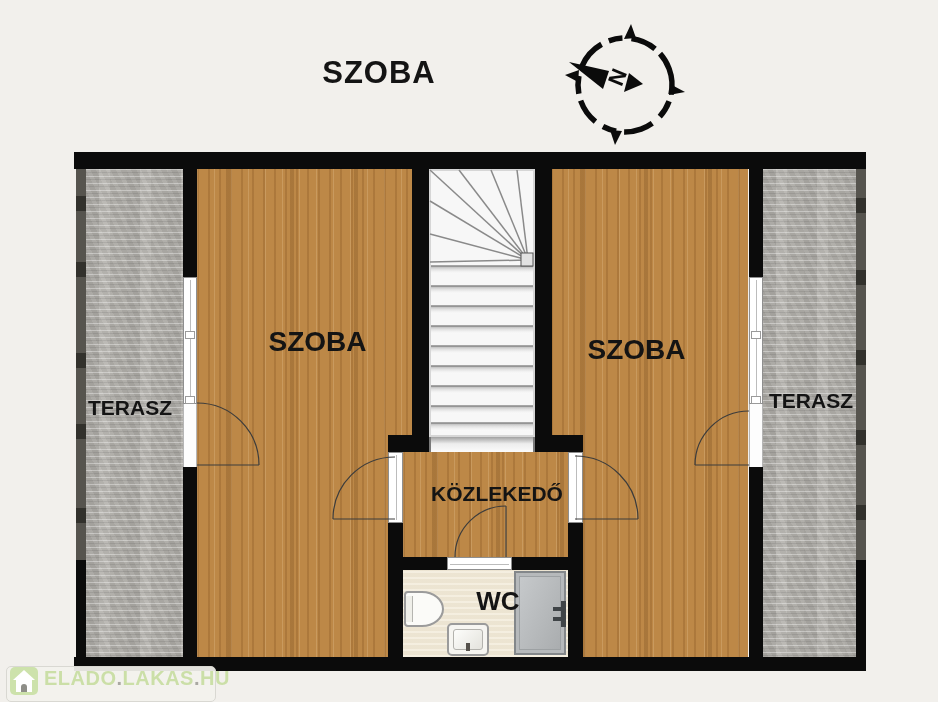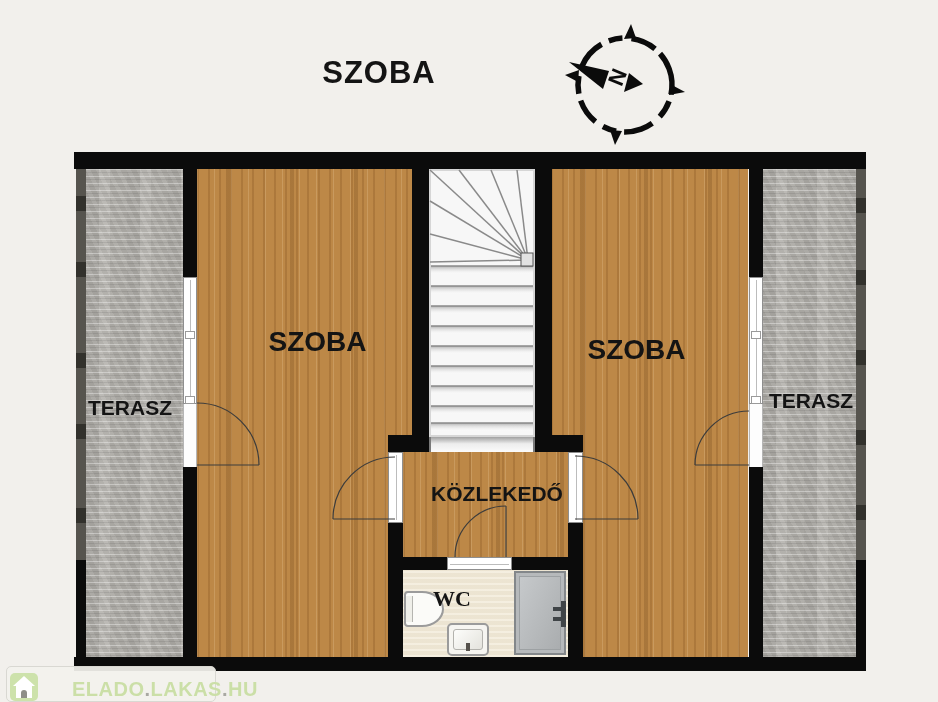--- a/index.html
+++ b/index.html
@@ -34,21 +34,21 @@
   .sink{position:absolute;background:#f6f5f1;border:2px solid #9b9b9b;border-radius:5px;box-sizing:border-box;}
   .sink::before{content:"";position:absolute;left:4px;right:4px;top:4px;bottom:4px;border:1px solid #b3b2ad;border-radius:3px;
                 background:linear-gradient(135deg,#fdfdfb,#e4e3dd);}
   .sink::after{content:"";position:absolute;left:50%;bottom:3px;width:4px;height:8px;margin-left:-2px;background:#55514b;}
   .shower{position:absolute;background:#b6b9bb;border:2px solid #83878a;box-sizing:border-box;}
   .shower::before{content:"";position:absolute;left:3px;right:3px;top:3px;bottom:3px;border:1px solid #9da1a3;
                   background:linear-gradient(115deg,#c6c9cb,#aaadaf);}
   .shower-handle{position:absolute;background:#3f4447;}
   .arcs{position:absolute;left:0;top:0;pointer-events:none;}
   .wm{position:absolute;left:6px;top:666px;width:208px;height:34px;background:rgba(243,242,237,0.93);
-      border:1px solid #d9d8d2;border-radius:5px;display:flex;align-items:flex-end;z-index:30;gap:28px;}
+      border:1px solid #d9d8d2;border-radius:5px;display:flex;align-items:flex-start;z-index:30;}
   .wm-icon{width:28px;height:28px;margin:0 6px 0 3px;background:#cde2ab;border-radius:5px;position:relative;flex:0 0 auto;}
   .wm-icon::before{content:"";position:absolute;left:3px;top:3px;width:0;height:0;
       border-left:11px solid transparent;border-right:11px solid transparent;border-bottom:10px solid #ffffff;}
   .wm-icon::after{content:"";position:absolute;left:6px;top:13px;width:16px;height:12px;background:#ffffff;}
   .wm-door{position:absolute;left:11px;top:17px;width:6px;height:8px;background:#8e8e88;border-radius:3px 3px 0 0;z-index:2;}
   .wm-text{font-weight:bold;font-size:20px;letter-spacing:0.5px;color:#cbdfa7;}
   .wm-text .dot{color:#a9a8a2;}
 </style>
 </head>
 <body>
@@ -178,21 +178,21 @@
       <path d="M506,506 A51,51 0 0 0 455,557"></path>
       <path d="M506,557 L506,506"></path>
     </g>
   </svg>
 
   <div class="label" style="left:80px;top:396px;width:100px;font-size:21px;">TERASZ</div>
   <div class="label" style="left:250px;top:326px;width:135px;font-size:28px;">SZOBA</div>
   <div class="label" style="left:569px;top:334px;width:135px;font-size:28px;">SZOBA</div>
   <div class="label" style="left:761px;top:389px;width:100px;font-size:21px;">TERASZ</div>
   <div class="label" style="left:421px;top:482px;width:152px;font-size:21px;">KÖZLEKEDŐ</div>
-  <div class="label" style="left:416px;top:586px;width:72px;font-size:22px;font-family:Liberation Serif, serif;">WC</div>
+  <div class="label" style="left:462px;top:586px;width:72px;font-size:26px;">WC</div>
 
   <div class="label" style="left:308px;top:55px;width:142px;font-size:31px;letter-spacing:1px;">SZOBA</div>
 
   <svg class="abs" style="left:563px;top:13px;" width="132" height="146" viewBox="0 0 132 146">
     <circle cx="62" cy="72" r="47" fill="none" stroke="#0b0b0b" stroke-width="5.5" stroke-dasharray="26 7 18 10 30 8 14 9" transform="rotate(-20 62 72)"></circle>
     <g fill="#0b0b0b">
       <polygon points="68,11 61,26 73,25"></polygon>
       <polygon points="122,79 107,71 106,82"></polygon>
       <polygon points="52,132 47,117 59,118"></polygon>
       <polygon points="2,62 16,57 15,69"></polygon>

